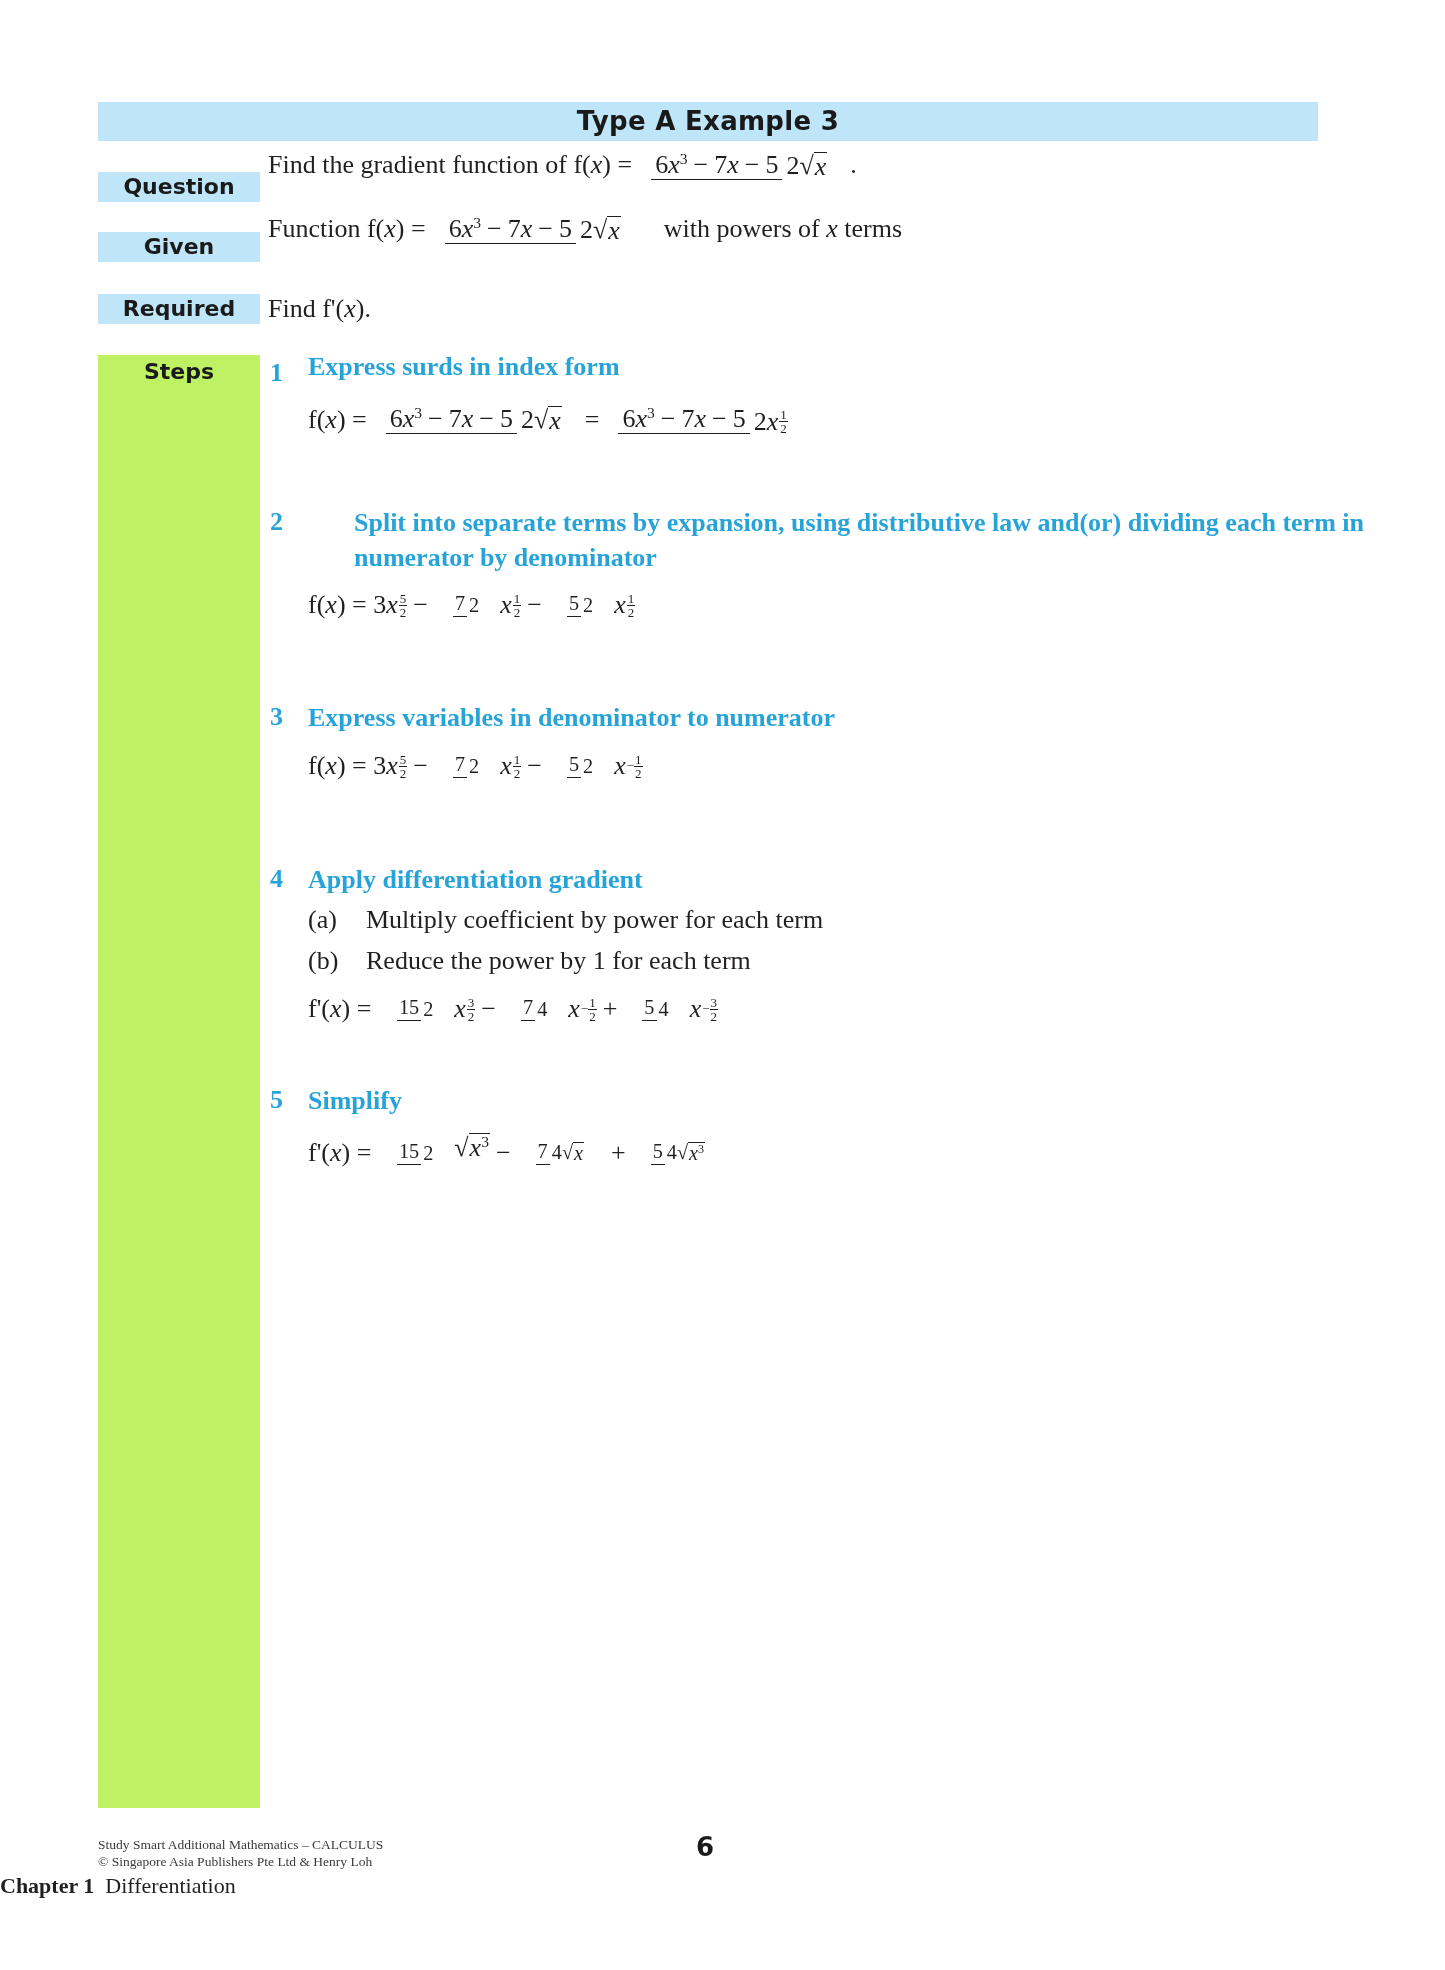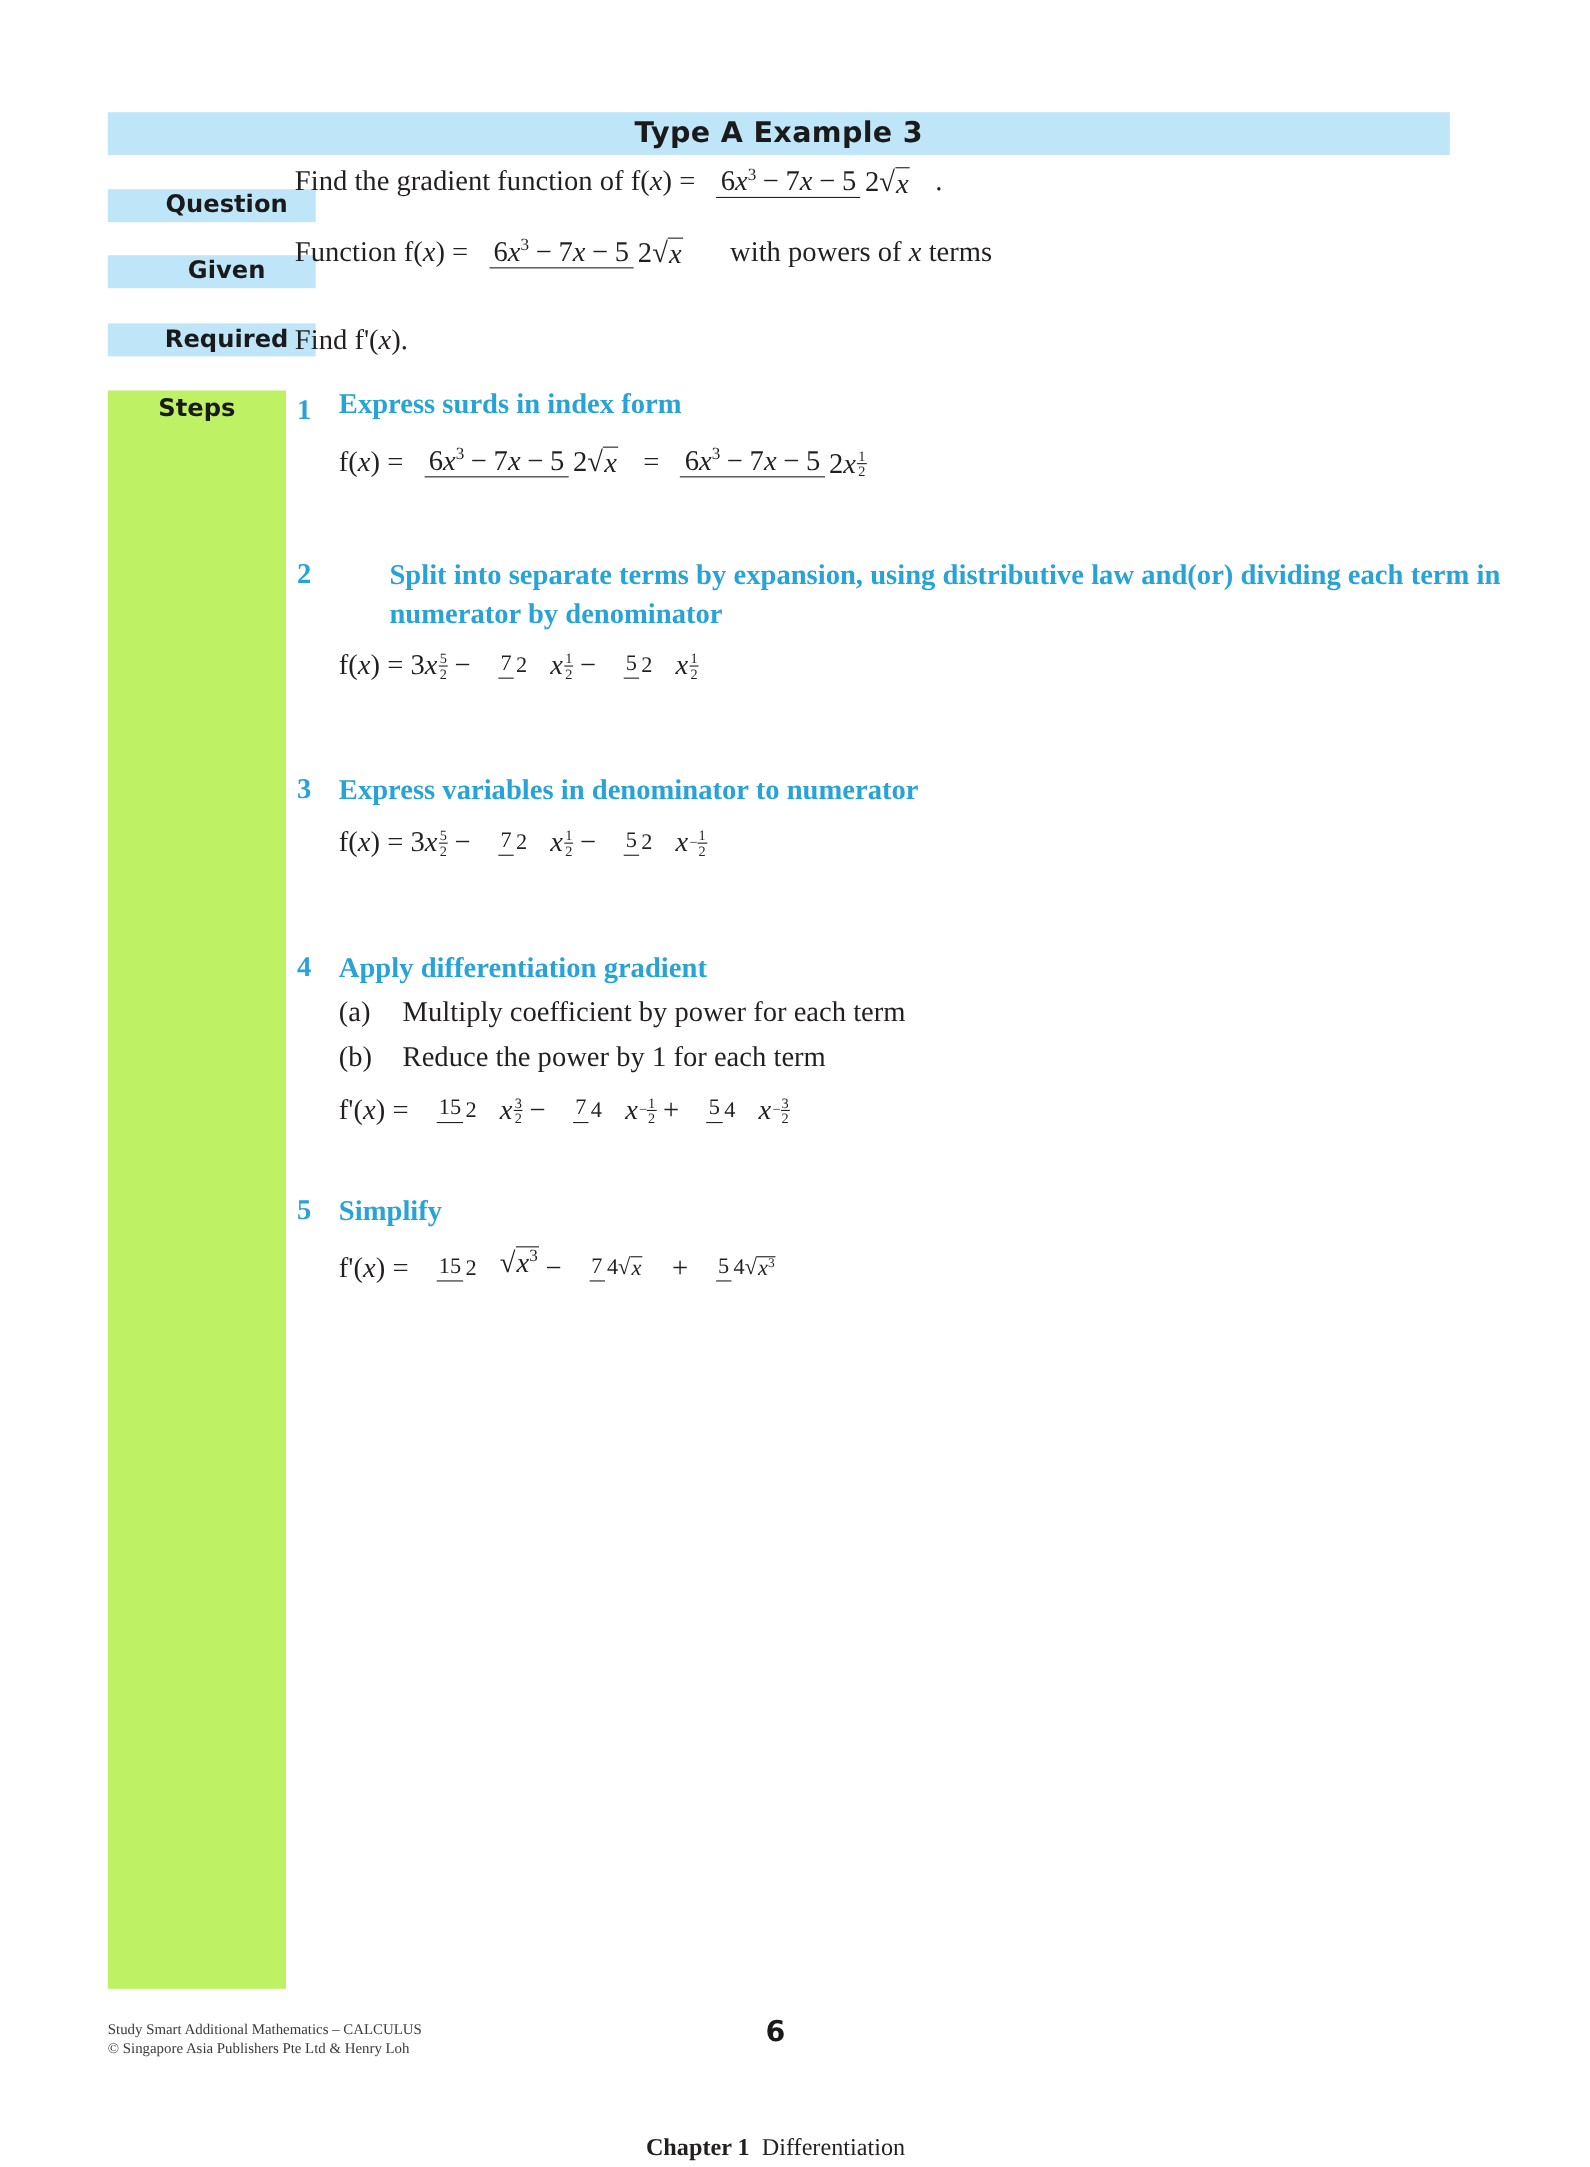--- a/index.html
+++ b/index.html
@@ -2,21 +2,21 @@
 <html><head>
   <meta charset="utf-8">
   <style>
     html, body { margin: 0; padding: 0; background: #ffffff; }
     body { width: 1445px; height: 1970px; position: relative; overflow: hidden; font-family: "Liberation Serif", serif; color: #231f20; }
     .abs { position: absolute; }
 
     .title-bar { left: 98px; top: 102px; width: 1220px; height: 39px; background: #bfe5f9; text-align: center; }
     .title-bar span { font-family: "DejaVu Sans", sans-serif; font-weight: bold; font-size: 26px; line-height: 39px; color: #1a1a1a; letter-spacing: 0.3px; }
 
-    .label-box { left: 98px; width: 162px; height: 30px; background: #bfe5f9; text-align: center; font-family: "DejaVu Sans", sans-serif; font-weight: bold; font-size: 22px; line-height: 30px; color: #1a1a1a; padding-left: 27px; }
+    .label-box { left: 98px; width: 162px; height: 30px; background: #bfe5f9; text-align: center; font-family: "DejaVu Sans", sans-serif; font-weight: bold; font-size: 22px; line-height: 30px; color: #1a1a1a; }
     .steps-col { left: 98px; top: 355px; width: 162px; height: 1453px; background: #bef264; }
     .steps-col span { display: block; text-align: center; font-family: "DejaVu Sans", sans-serif; font-weight: bold; font-size: 22px; line-height: 30px; padding-top: 2px; color: #1a1a1a; }
 
     .row-text { left: 268px; font-size: 26px; line-height: 30px; white-space: nowrap; display: flex; align-items: flex-end; }
     .it { font-style: italic; }
 
     
     .frac { display: inline-flex; flex-direction: row; align-items: center; vertical-align: middle; margin: 0 19px; }
     .frac .num { border-bottom: 1.5px solid #231f20; padding: 0 4px 1px 4px; line-height: 1.05; }
     .frac .den { padding: 1px 4px 0 4px; line-height: 1.05; }
@@ -34,21 +34,21 @@
 
     .step-num { left: 270px; font-weight: bold; color: #27a3d8; font-size: 26px; line-height: 34px; }
     .step-head { left: 308px; width: 1010px; font-weight: bold; color: #27a3d8; font-size: 26px; line-height: 35px; }
     .step-head.justify { text-align: justify; text-align-last: left; margin-left: 46px; }
     .formula { left: 308px; font-size: 26px; display: flex; align-items: center; white-space: nowrap; }
     .sub-item { left: 308px; font-size: 26px; line-height: 32px; white-space: nowrap; }
     .sub-item .lbl { display: inline-block; width: 58px; }
 
     .footer-left { left: 98px; top: 1836px; font-size: 13.5px; line-height: 17px; color: #3a3a3a; }
     .page-num { left: 0; width: 1410px; top: 1832px; text-align: center; font-family: "DejaVu Sans", sans-serif; font-weight: bold; font-size: 26px; color: #1a1a1a; }
-    .chapter { left: 0; width: 1410px; top: 1939px; text-align: center; font-size: 22px; color: #231f20; }
+    .chapter { left: 0; width: 1410px; top: 1873px; font-size: 22px; color: #231f20; }
     .chapter b { font-weight: bold; }
   </style>
 </head>
 <body>
 
 <div class="abs title-bar">
   <span>Type A Example 3</span>
 </div>
 
 <div class="abs label-box" style="top:172px">Question</div>

